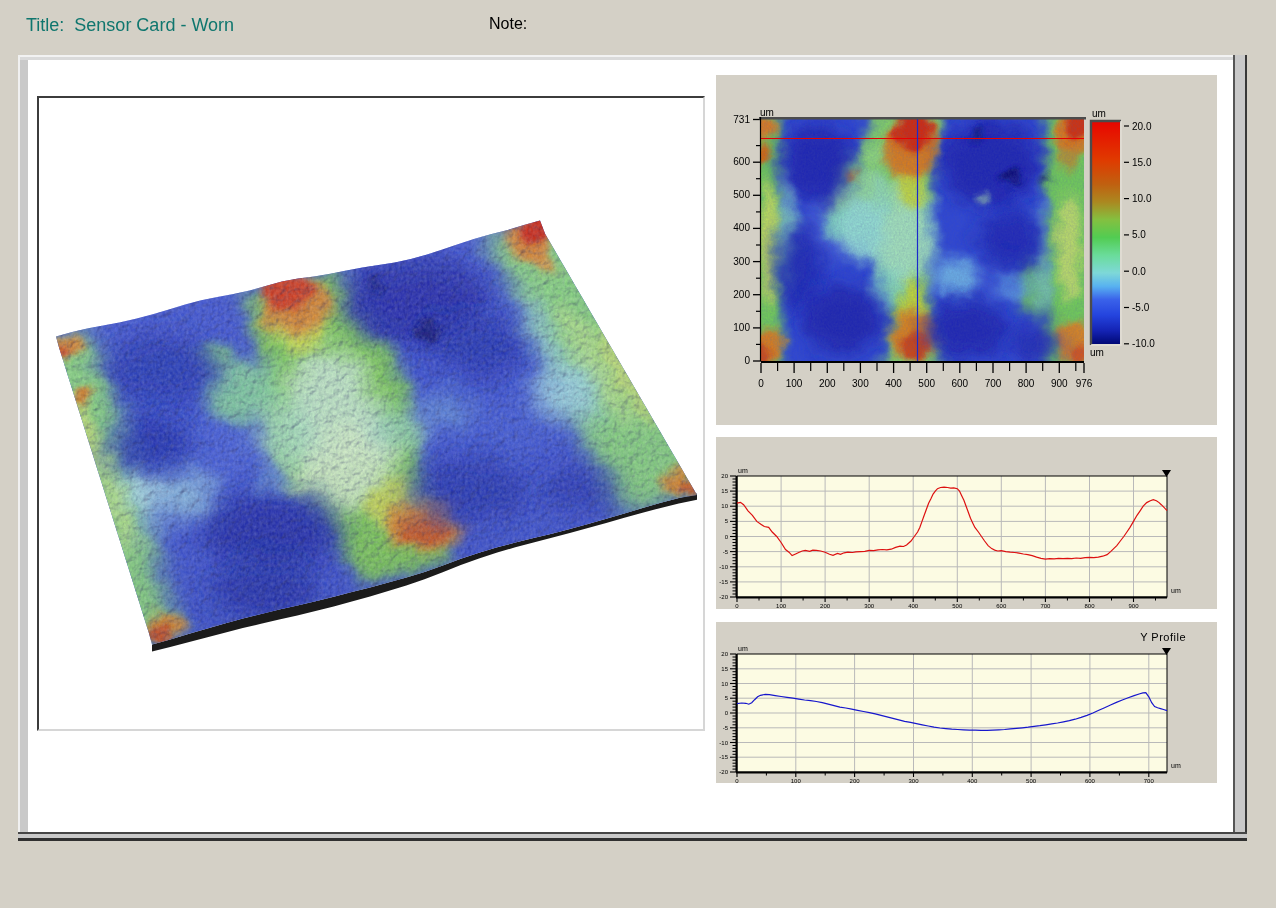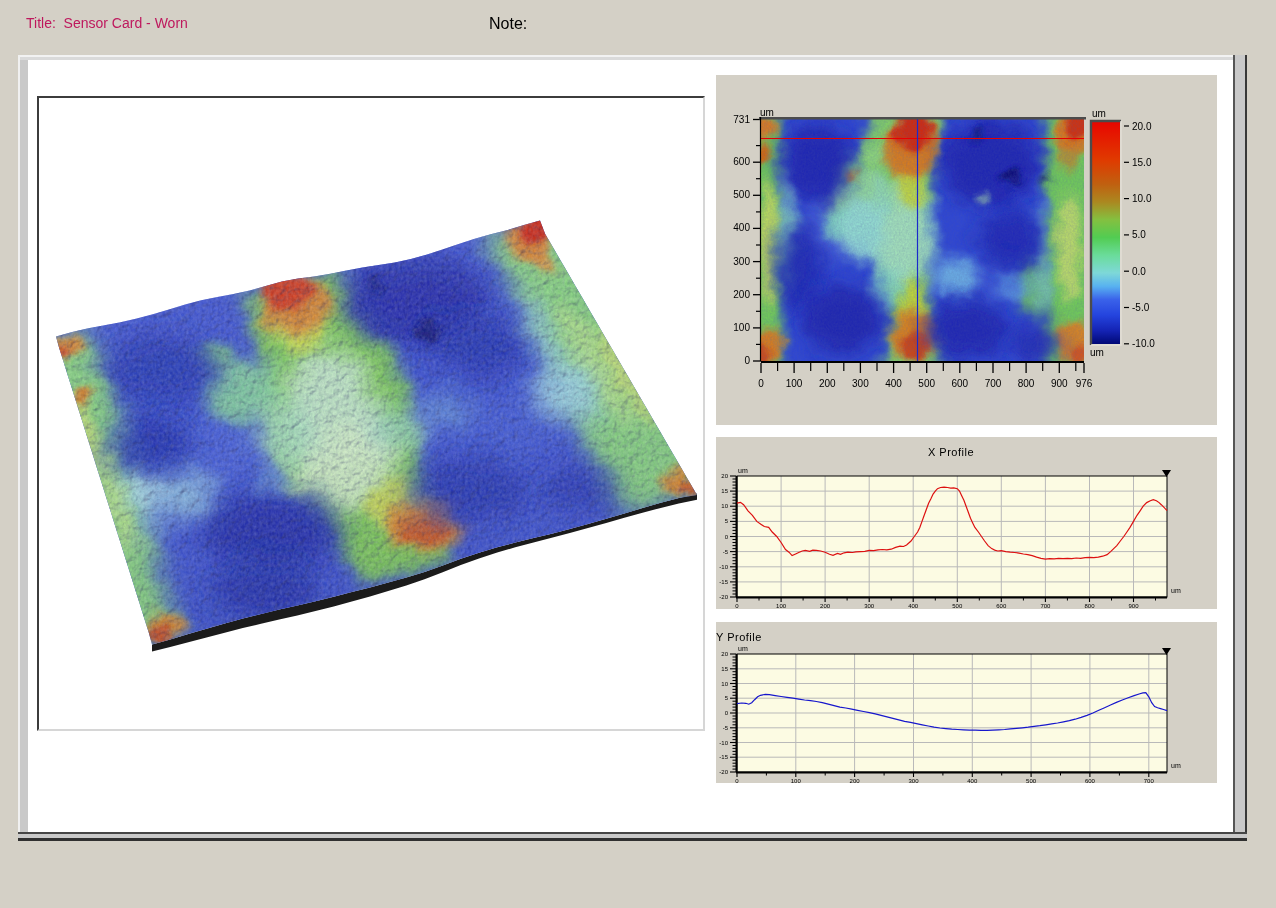--- a/index.html
+++ b/index.html
@@ -2,21 +2,21 @@
 <html><head><meta charset="utf-8"><style>
 html,body{margin:0;padding:0}
 body{width:1276px;height:908px;background:#d4d0c6;font-family:"Liberation Sans",sans-serif;position:relative;overflow:hidden}
 .abs{position:absolute}
 .t10{font:10px "Liberation Sans",sans-serif;fill:#000}
 .t6{font:6px "Liberation Sans",sans-serif;fill:#000}
 .t6b{font:7px "Liberation Sans",sans-serif;fill:#000}
 .ptitle{font-size:11px;letter-spacing:0.5px;color:#000}
 </style></head>
 <body>
-<div class="abs" style="left:26px;top:15px;font-size:14px;color:#be185d">Title:&nbsp; Sensor Card - Worn</div>
+<div class="abs" style="left:26px;top:15px;font-size:18px;color:#0f766e">Title:&nbsp; Sensor Card - Worn</div>
 <div class="abs" style="left:489px;top:15px;font-size:16px;color:#000">Note:</div>
 
 <div class="abs" style="left:18px;top:55px;width:1229px;height:786px;background:#c9c9c9"></div>
 <div class="abs" style="left:18px;top:55px;width:1229px;height:786px;background:linear-gradient(to right,#f0f0f0 0,#f0f0f0 2px,transparent 2px),linear-gradient(to bottom,#f2f2f2 0,#f2f2f2 2px,#dadada 2px,#dadada 5px,transparent 5px)"></div>
 <div class="abs" style="left:1233px;top:55px;width:14px;height:786px;background:linear-gradient(to right,#565656 0,#565656 2px,#c9c9c9 2px,#c9c9c9 12px,#383838 12px)"></div>
 <div class="abs" style="left:18px;top:832px;width:1229px;height:9px;background:linear-gradient(to bottom,#464646 0,#464646 2px,#c9c9c9 2px,#c9c9c9 6.5px,#303030 6.5px)"></div>
 <div class="abs" style="left:28px;top:60px;width:1205px;height:772px;background:#ffffff"></div>
 
 <div class="abs" style="left:37px;top:96px;width:664px;height:631px;background:#fff;border-top:2px solid #3c3c3c;border-left:2px solid #3c3c3c;border-right:2px solid #d6d6d6;border-bottom:2px solid #d6d6d6">
 <svg width="664" height="631" viewBox="0 0 664 631">
@@ -303,21 +303,20 @@
 <line x1="408" y1="196.2" x2="413" y2="196.2" stroke="#000" stroke-width="1.2"></line>
 <text x="416" y="199.7" class="t10">0.0</text>
 <line x1="408" y1="232.5" x2="413" y2="232.5" stroke="#000" stroke-width="1.2"></line>
 <text x="416" y="236.0" class="t10">-5.0</text>
 <line x1="408" y1="268.8" x2="413" y2="268.8" stroke="#000" stroke-width="1.2"></line>
 <text x="416" y="272.3" class="t10">-10.0</text>
 </svg>
 </div>
 
 <div class="abs" style="left:716px;top:437px;width:501px;height:172px;background:#d4d0c6">
-<div class="abs ptitle" style="left:0;top:9px;width:470px;text-align:center">X Profile</div>
 <svg width="501" height="172" viewBox="0 0 501 172">
 <rect x="21.0" y="39.0" width="430.0" height="121.0" fill="#fcfbe3"></rect>
 <line x1="21.0" y1="54.1" x2="451.0" y2="54.1" stroke="#b9b9b9" stroke-width="1"></line>
 <line x1="21.0" y1="69.2" x2="451.0" y2="69.2" stroke="#b9b9b9" stroke-width="1"></line>
 <line x1="21.0" y1="84.4" x2="451.0" y2="84.4" stroke="#b9b9b9" stroke-width="1"></line>
 <line x1="21.0" y1="99.5" x2="451.0" y2="99.5" stroke="#b9b9b9" stroke-width="1"></line>
 <line x1="21.0" y1="114.6" x2="451.0" y2="114.6" stroke="#b9b9b9" stroke-width="1"></line>
 <line x1="21.0" y1="129.8" x2="451.0" y2="129.8" stroke="#b9b9b9" stroke-width="1"></line>
 <line x1="21.0" y1="144.9" x2="451.0" y2="144.9" stroke="#b9b9b9" stroke-width="1"></line>
 <line x1="65.1" y1="39.0" x2="65.1" y2="160.0" stroke="#b9b9b9" stroke-width="1"></line>
@@ -413,21 +412,21 @@
 <text x="417.5" y="171.0" text-anchor="middle" class="t6">900</text>
 <line x1="439.5" y1="161.0" x2="439.5" y2="163.5" stroke="#000" stroke-width="1"></line>
 <polyline points="21.0,66.2 24.5,65.3 27.6,67.7 32.0,73.8 36.4,78.3 40.8,84.4 45.2,87.4 48.3,89.5 52.7,90.4 56.2,95.0 60.7,99.5 65.1,105.5 69.5,112.5 73.0,115.2 76.1,118.6 79.6,117.0 82.7,115.5 86.2,114.0 89.3,113.4 93.7,114.3 96.8,113.1 100.3,113.4 104.7,114.0 109.1,115.2 113.5,117.3 117.0,118.3 121.5,116.4 124.5,117.3 128.1,115.8 132.0,115.2 136.4,115.5 140.0,114.9 144.4,114.6 148.8,114.3 153.2,113.4 157.6,113.7 162.0,112.8 166.4,112.5 170.8,112.8 175.2,112.2 179.6,110.4 184.0,109.2 187.5,109.5 190.6,108.0 195.0,104.0 197.2,101.0 199.4,98.0 201.6,95.0 203.8,90.4 206.0,84.4 208.2,78.3 210.4,72.3 212.6,66.2 214.9,61.7 217.1,57.1 219.3,54.1 221.5,51.7 224.5,50.5 228.1,50.2 231.6,50.5 234.7,51.1 237.8,50.8 241.3,51.7 243.5,54.1 245.7,58.7 247.9,63.2 250.1,69.2 252.3,75.3 254.5,81.3 256.7,85.9 258.9,90.4 262.4,95.0 265.5,99.5 268.6,104.0 272.1,108.6 275.7,111.6 278.7,113.1 281.8,114.0 285.3,113.7 289.8,114.6 294.2,115.2 298.6,115.5 303.0,116.1 307.4,117.0 311.8,117.6 316.2,118.6 320.6,120.1 325.0,121.3 329.4,122.2 333.8,121.6 338.2,121.9 342.6,121.3 347.0,121.6 351.4,121.3 355.8,121.6 360.2,121.0 364.6,121.3 369.1,120.7 373.5,120.4 377.9,120.7 382.3,120.1 386.7,119.2 391.1,117.6 394.6,114.6 397.7,111.6 400.8,108.6 404.3,104.0 407.8,99.5 410.9,95.0 414.0,90.4 417.5,84.4 421.0,78.3 424.1,73.8 427.2,69.2 430.7,65.6 434.3,63.8 437.3,62.6 440.4,63.8 443.1,65.6 445.3,67.7 447.5,69.9 449.2,71.7 451.0,73.5" fill="none" stroke="#dd1010" stroke-width="1.2"></polyline>
 <text x="22.0" y="36.0" class="t6b">um</text>
 <text x="455.0" y="156.0" class="t6b">um</text>
 <path d="M446.0 33.0 L455.0 33.0 L450.5 40.0 Z" fill="#000"></path>
 </svg>
 </div>
 
 <div class="abs" style="left:716px;top:622px;width:501px;height:161px;background:#d4d0c6">
-<div class="abs ptitle" style="left:0;top:9px;width:470px;text-align:left">Y Profile</div>
+<div class="abs ptitle" style="left:0;top:9px;width:470px;text-align:right">Y Profile</div>
 <svg width="501" height="161" viewBox="0 0 501 161">
 <rect x="21.0" y="32.0" width="430.0" height="118.0" fill="#fcfbe3"></rect>
 <line x1="21.0" y1="46.8" x2="451.0" y2="46.8" stroke="#b9b9b9" stroke-width="1"></line>
 <line x1="21.0" y1="61.5" x2="451.0" y2="61.5" stroke="#b9b9b9" stroke-width="1"></line>
 <line x1="21.0" y1="76.2" x2="451.0" y2="76.2" stroke="#b9b9b9" stroke-width="1"></line>
 <line x1="21.0" y1="91.0" x2="451.0" y2="91.0" stroke="#b9b9b9" stroke-width="1"></line>
 <line x1="21.0" y1="105.8" x2="451.0" y2="105.8" stroke="#b9b9b9" stroke-width="1"></line>
 <line x1="21.0" y1="120.5" x2="451.0" y2="120.5" stroke="#b9b9b9" stroke-width="1"></line>
 <line x1="21.0" y1="135.2" x2="451.0" y2="135.2" stroke="#b9b9b9" stroke-width="1"></line>
 <line x1="79.8" y1="32.0" x2="79.8" y2="150.0" stroke="#b9b9b9" stroke-width="1"></line>

